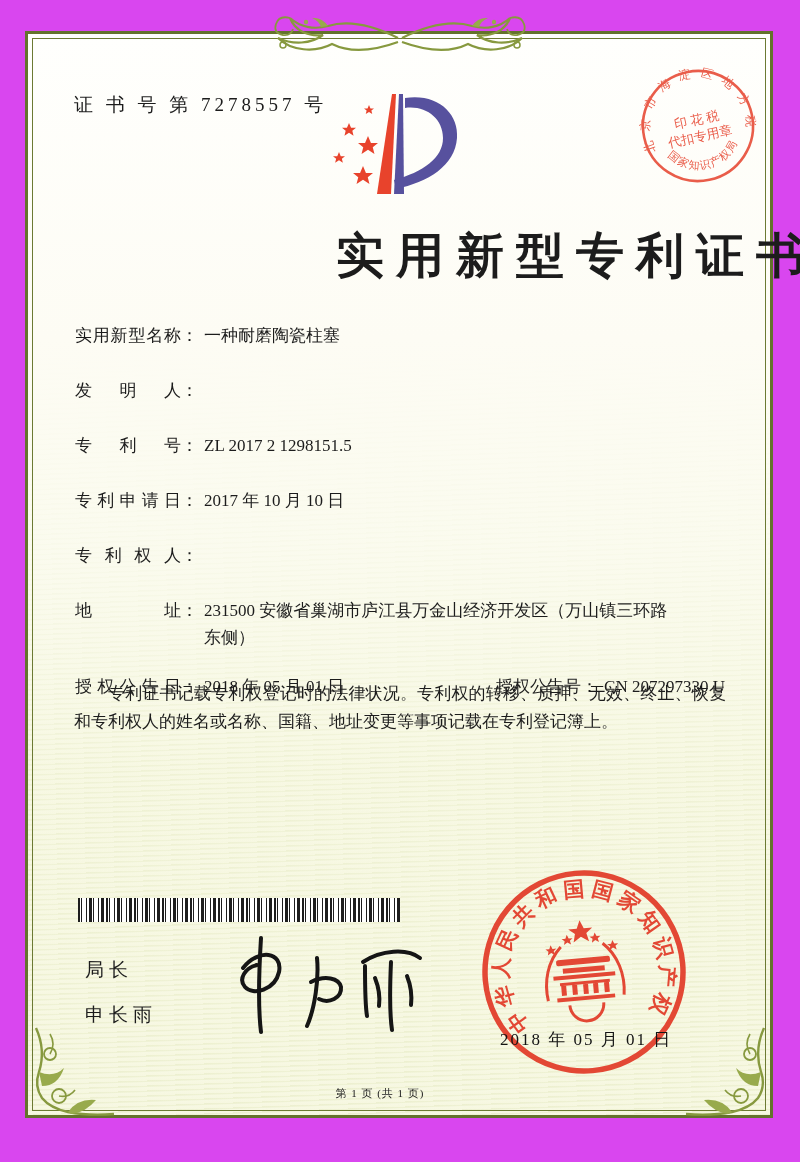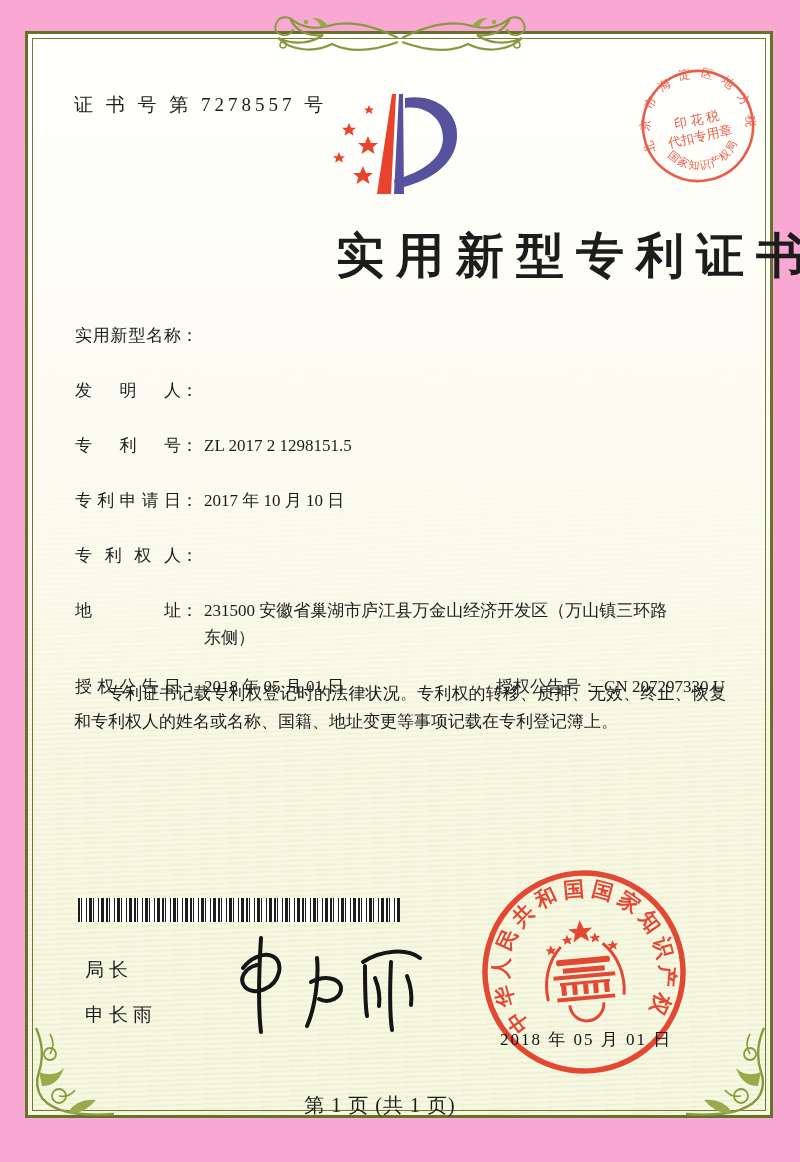--- a/index.html
+++ b/index.html
@@ -1,18 +1,18 @@
 <!DOCTYPE html>
 <html><head>
 <meta charset="utf-8">
 <style>
   html,body{margin:0;padding:0;background:#e9e9e9;}
   .page{
     position:relative;width:800px;height:1162px;margin:0 auto;
-    background:#f9a8d4;overflow:hidden;
+    background:#d946ef;overflow:hidden;
     font-family:"Liberation Serif","DejaVu Serif",serif;color:#1c1c1c;
   }
   
   .bg{
     position:absolute;left:28px;top:34px;width:744px;height:1084px;
     background-image:
       linear-gradient(180deg,#fffffd 0%,#fdfcf4 28%,rgba(252,252,242,0.75) 48%,rgba(248,249,228,0.25) 68%,rgba(244,246,214,0.05) 100%),
       repeating-linear-gradient(178deg,#ecefcf 0px,#eef1d3 1px,#f7f8e4 2px,#f6f7e0 5px);
   }
   .border-outer{
@@ -52,21 +52,21 @@
       #1d1d1d 0 2px,#fff 2px 3px,#1d1d1d 3px 4px,#fff 4px 8px,
       #1d1d1d 8px 9px,#fff 9px 11px,#1d1d1d 11px 14px,#fff 14px 15px,
       #1d1d1d 15px 16px,#fff 16px 20px,#1d1d1d 20px 21px,#fff 21px 23px,
       #1d1d1d 23px 26px,#fff 26px 28px);
   }
   .officer{position:absolute;left:85px;top:960px;font-size:19px;letter-spacing:5px;line-height:1;}
   .officer .name{margin-top:26px;}
   .signature{position:absolute;left:215px;top:932px;}
   .seal{position:absolute;left:478px;top:866px;transform:rotate(-5deg);opacity:.93;}
   .seal-date{position:absolute;left:500px;top:1028px;font-size:17px;letter-spacing:2px;color:#141414;z-index:5;}
-  .footer{position:absolute;left:0;top:1086px;width:760px;text-align:center;font-size:20px;letter-spacing:1px;margin-top:6px;}
+  .footer{position:absolute;left:0;top:1086px;width:760px;text-align:center;font-size:11px;letter-spacing:1px;}
   .orn{position:absolute;z-index:3;}
   .orn-top-left{left:266px;top:12px;}
   .orn-top-right{left:400px;top:12px;transform:scaleX(-1);}
   .orn-bl{left:26px;top:1026px;}
   .orn-br{left:682px;top:1026px;transform:scaleX(-1);}
   .content{position:relative;z-index:2;}
 </style>
 </head>
 <body>
 
@@ -138,20 +138,21 @@
       <text x="0" y="-2" text-anchor="middle" font-size="13" fill="#e8503c" font-family="Liberation Serif,serif">印 花 税</text>
       <text x="0" y="15" text-anchor="middle" font-size="13" fill="#e8503c" font-family="Liberation Serif,serif">代扣专用章</text>
     </svg>
 
     <h1 class="title">实用新型专利证书</h1>
 
     <div class="fields">
       <div class="f-row">
         <span class="f-label">实用新型名称</span>
           <span class="f-colon">：</span>
+          <span class="f-value">一种耐磨陶瓷柱塞</span>
       </div>
       <div class="f-row">
         <span class="f-label">发明人</span>
           <span class="f-colon">：</span>
       </div>
       <div class="f-row">
         <span class="f-label">专利号</span>
           <span class="f-colon">：</span>
           <span class="f-value">ZL 2017 2 1298151.5</span>
       </div>

